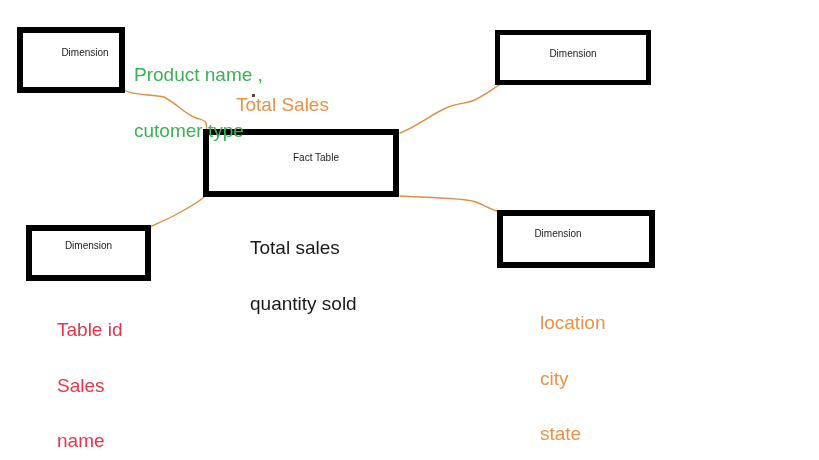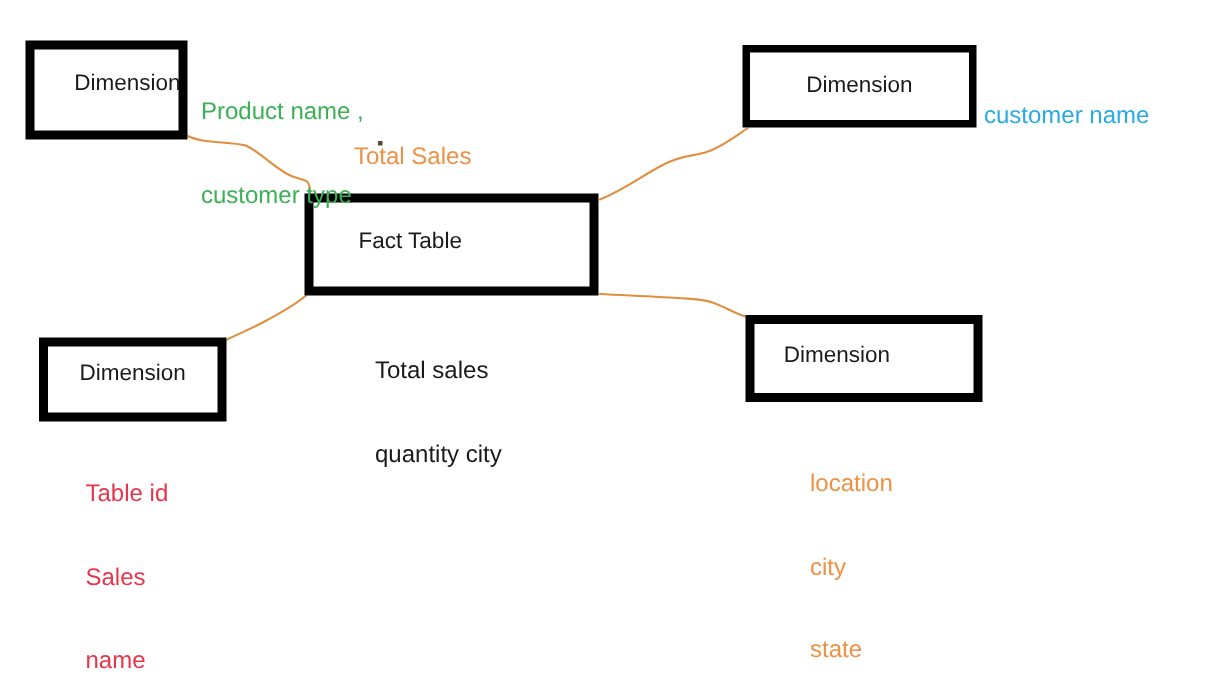--- a/index.html
+++ b/index.html
@@ -14,29 +14,29 @@
   .connectors path{fill:none;stroke:var(--c-connector,#df8f3f);stroke-width:1.4;stroke-linecap:round;}
   .box{
     position:absolute;
     box-sizing:border-box;
     border:6px solid var(--c-box_border,#000);
     background:#fff;
     display:flex;
     justify-content:center;
     align-items:flex-start;
     color:var(--c-text,#1a1a1a);
-    font-size:15px;
+    font-size:10px;
   }
   .box .box-label{display:block;}
   .box-dim-product {left:17px;  top:27px;  width:108px; height:66px; padding-top:14px; padding-left:28px;}
   .box-dim-customer{left:495px; top:30px;  width:156px; height:55px; border-width:5px; padding-top:13px;}
-  .box-fact        {left:203px; top:129px; width:196px; height:68px; justify-content:flex-start; padding-left:30px; padding-top:17px;}
+  .box-fact        {left:203px; top:129px; width:196px; height:68px; justify-content:center; padding-left:30px; padding-top:17px;}
   .box-dim-time    {left:26px;  top:225px; width:125px; height:56px; padding-top:9px;}
   .box-dim-location{left:497px; top:210px; width:158px; height:58px; padding-top:12px; padding-right:36px;}
-  .flabel{position:absolute; font-size:16px; line-height:18.5px; white-space:pre;}
+  .flabel{position:absolute; font-size:19px; line-height:18.5px; white-space:pre;}
   .lbl-product  {left:134px; top:29px;  color:var(--c-green,#3cb054);}
   .lbl-customer {left:656px; top:32px;  color:var(--c-blue,#29abe2);}
   .lbl-time     {left:57px;  top:284px; color:var(--c-red,#e8354b);}
   .lbl-location {left:540px; top:277px; color:var(--c-orange,#ed9144);}
   .lbl-totalsales{left:236px;top:96px;  color:var(--c-orange,#ed9144);}
   .lbl-measures {left:250px; top:202px; color:var(--c-text,#1a1a1a);}
   .stray-dot{position:absolute;left:252px;top:94px;width:3px;height:3px;background:#5a4632;}
 </style>
 </head>
 <body>
@@ -65,33 +65,32 @@
   <div class="box box-dim-time">
     <span class="box-label">Dimension</span>
   </div>
 
   <div class="box box-dim-location">
     <span class="box-label">Dimension</span>
   </div>
 
   <div class="flabel lbl-product">
     <div>Product name ,</div>
-    <div>customer type</div>
+    <div>cutomer type</div>
   </div>
 
   <div class="flabel lbl-customer">
-    <div>customer name</div>
   </div>
 
   <div class="flabel lbl-totalsales">Total Sales</div>
   <div class="stray-dot"></div>
 
   <div class="flabel lbl-measures">
     <div>Total sales</div>
-    <div>quantity city</div>
+    <div>quantity sold</div>
   </div>
 
   <div class="flabel lbl-time">
     <div>Table id</div>
     <div>Sales</div>
     <div>name</div>
   </div>
 
   <div class="flabel lbl-location">
     <div>location</div>

